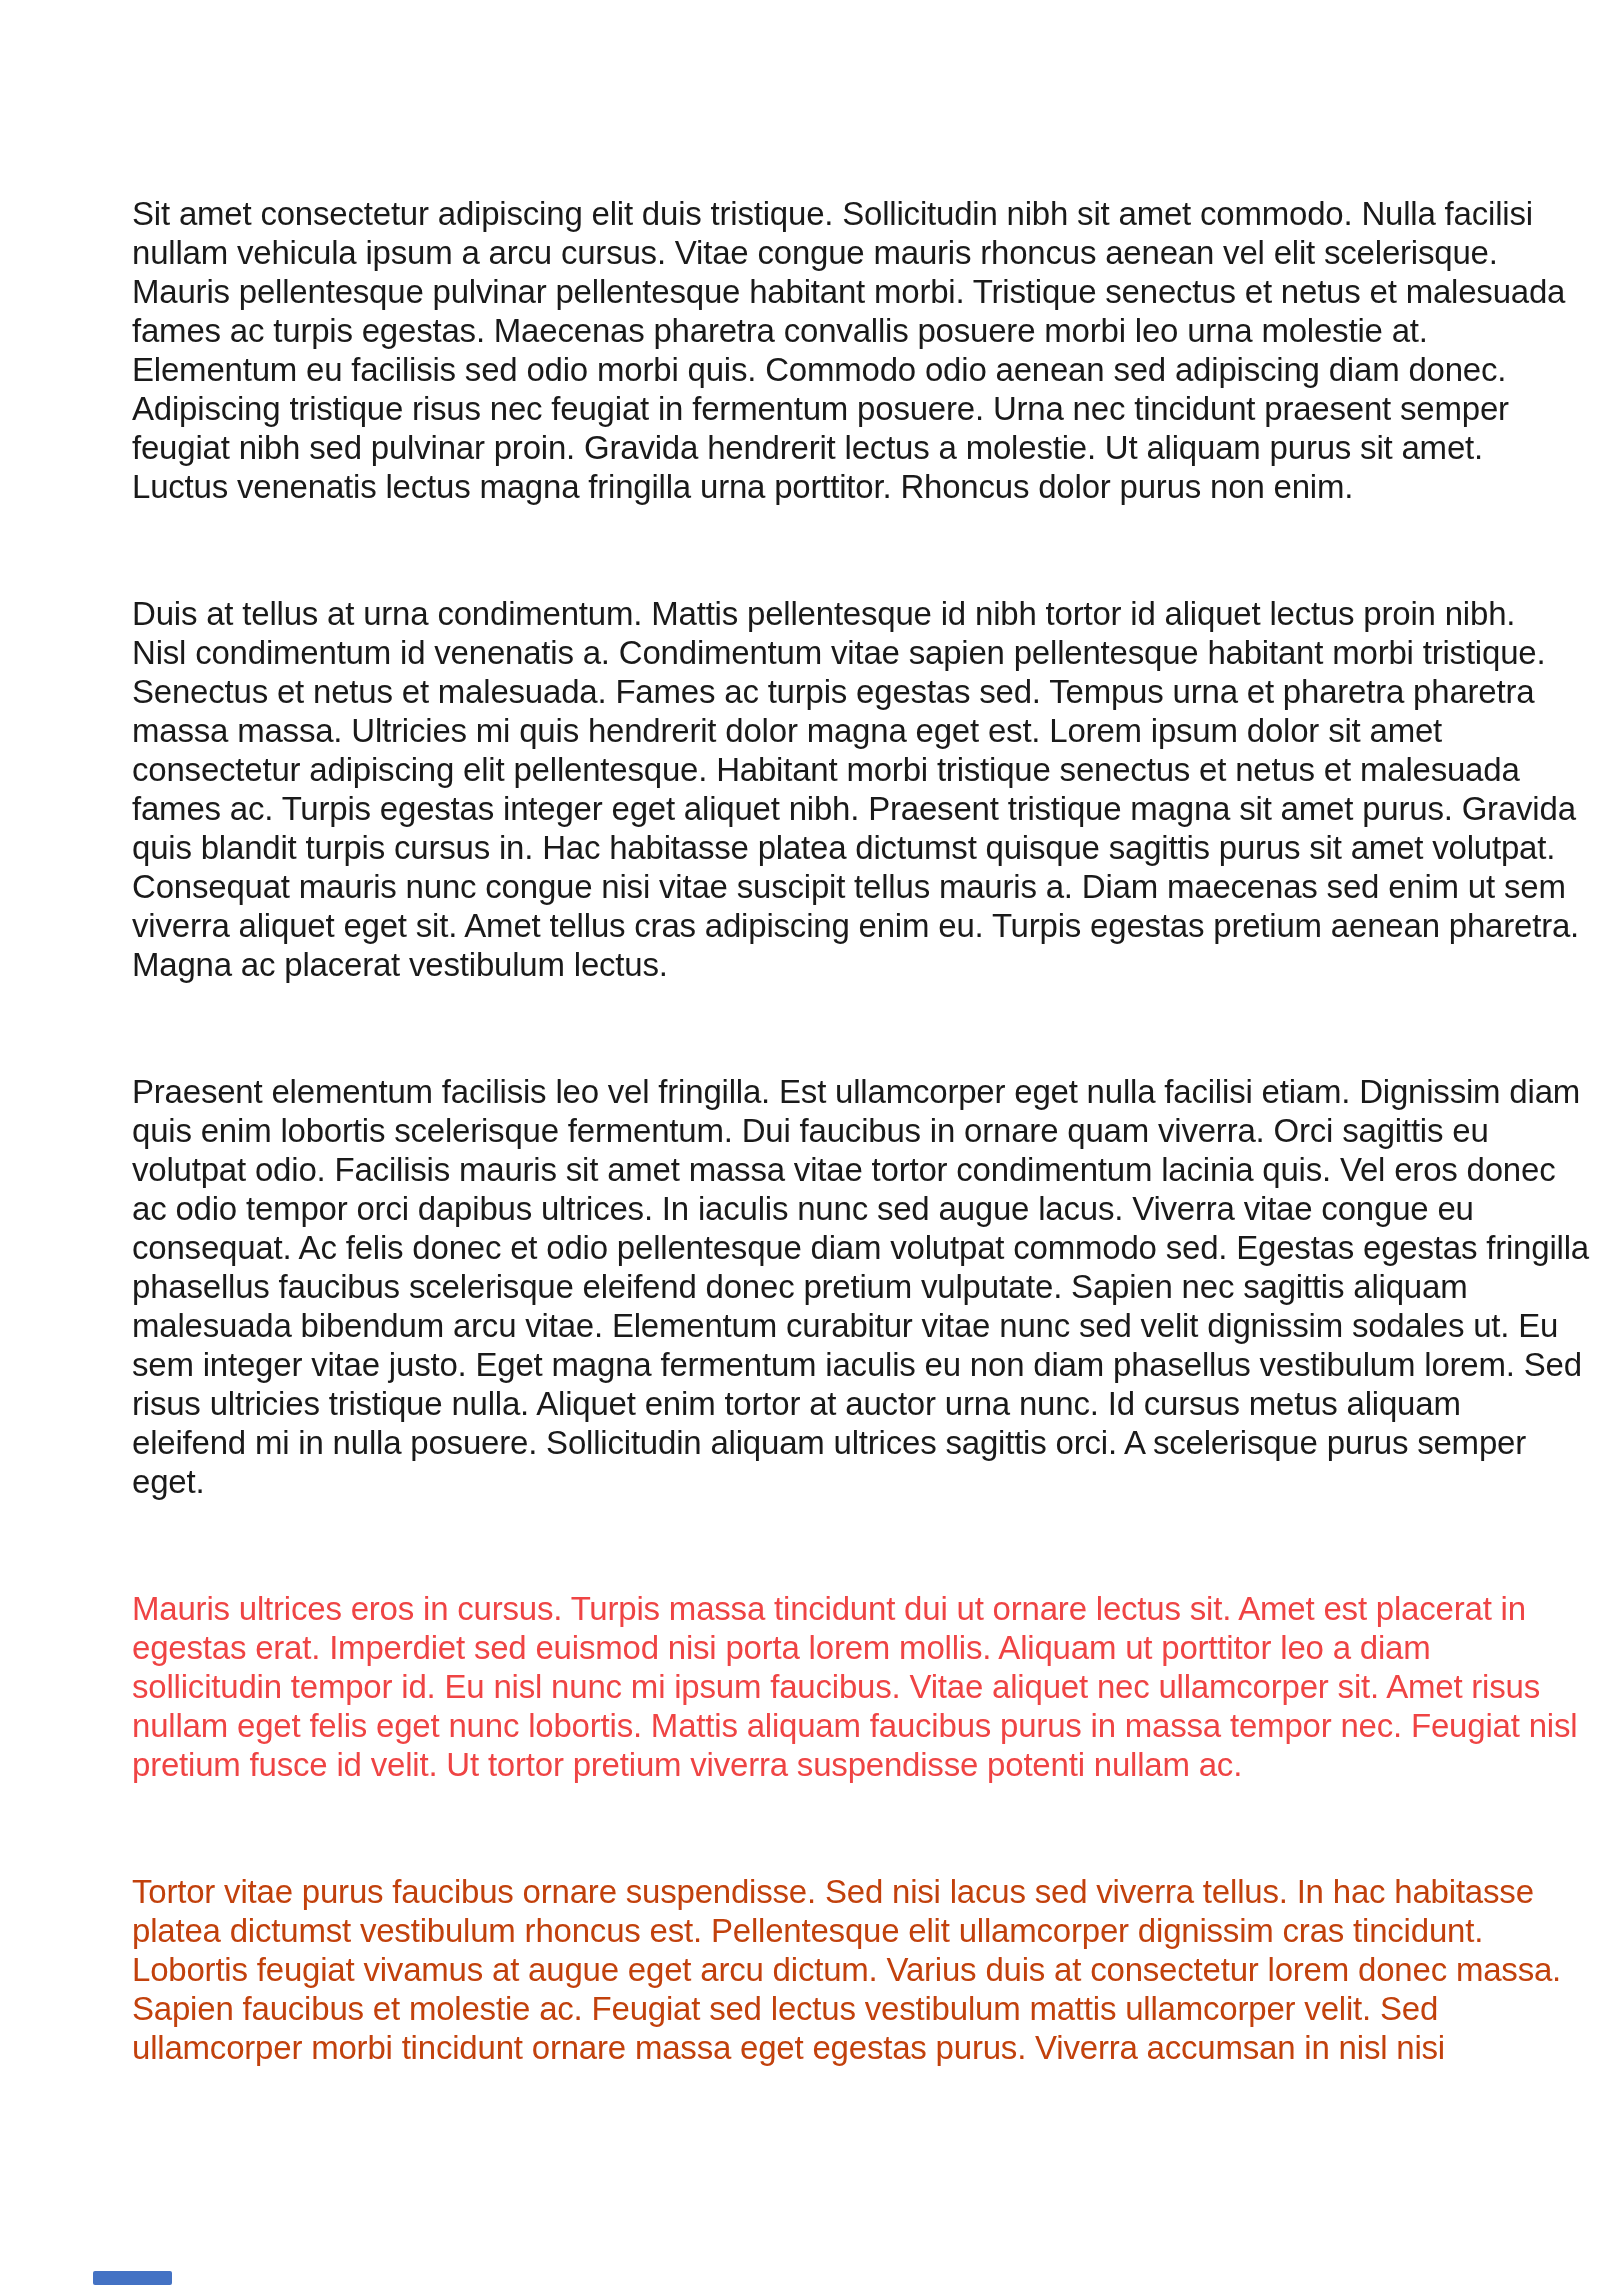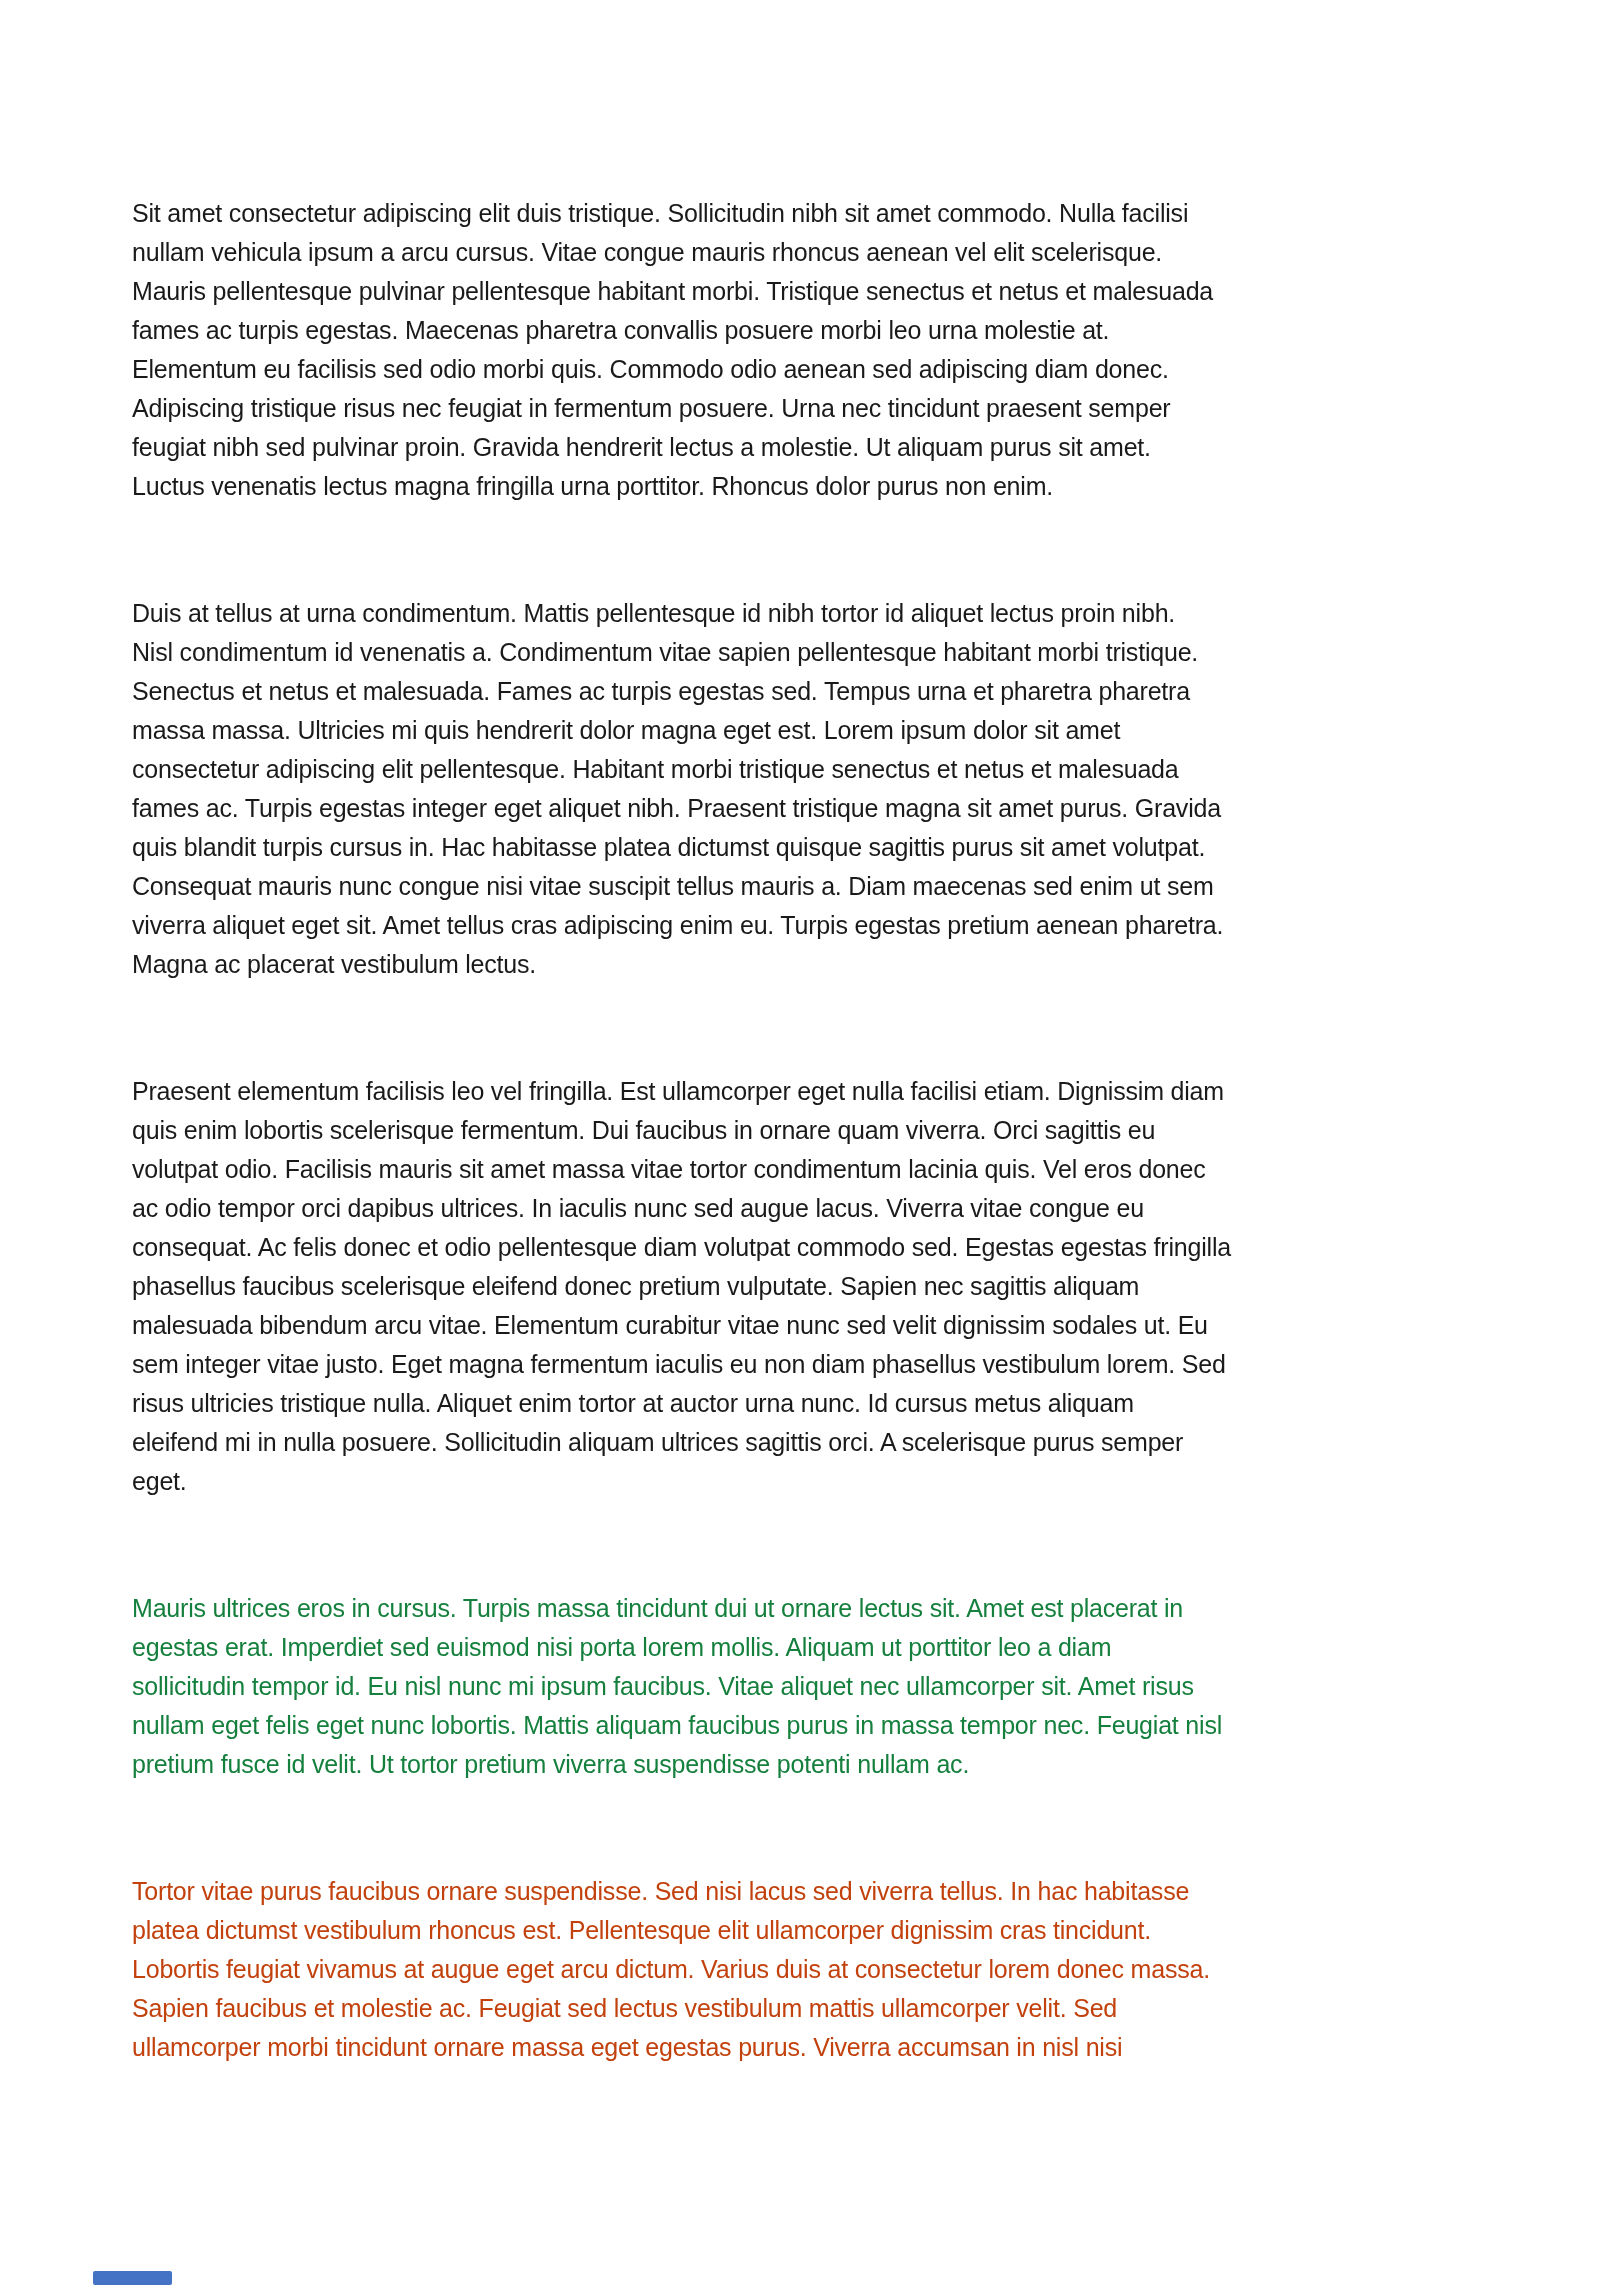--- a/index.html
+++ b/index.html
@@ -20,21 +20,21 @@
     background: #ffffff;
   }
   .page-content {
     position: absolute;
     left: 132px;
     top: 194px;
     width: 1470px;
   }
   p.doc-paragraph {
     margin: 0 0 88px 0;
-    font-size: 25px;
+    font-size: 33px;
     line-height: 39px;
     color: #1a1a1a;
     letter-spacing: -0.2px;
     white-space: pre-line; 
     font-family: "Liberation Sans", sans-serif;
   }
   .accent-bar {
     position: absolute;
     left: 93px;
     top: 2271px;
@@ -71,21 +71,21 @@
 quis enim lobortis scelerisque fermentum. Dui faucibus in ornare quam viverra. Orci sagittis eu
 volutpat odio. Facilisis mauris sit amet massa vitae tortor condimentum lacinia quis. Vel eros donec
 ac odio tempor orci dapibus ultrices. In iaculis nunc sed augue lacus. Viverra vitae congue eu
 consequat. Ac felis donec et odio pellentesque diam volutpat commodo sed. Egestas egestas fringilla
 phasellus faucibus scelerisque eleifend donec pretium vulputate. Sapien nec sagittis aliquam
 malesuada bibendum arcu vitae. Elementum curabitur vitae nunc sed velit dignissim sodales ut. Eu
 sem integer vitae justo. Eget magna fermentum iaculis eu non diam phasellus vestibulum lorem. Sed
 risus ultricies tristique nulla. Aliquet enim tortor at auctor urna nunc. Id cursus metus aliquam
 eleifend mi in nulla posuere. Sollicitudin aliquam ultrices sagittis orci. A scelerisque purus semper
 eget.</p>
-    <p class="doc-paragraph" style="color: #15803d;">Mauris ultrices eros in cursus. Turpis massa tincidunt dui ut ornare lectus sit. Amet est placerat in
+    <p class="doc-paragraph" style="color: #ef4444;">Mauris ultrices eros in cursus. Turpis massa tincidunt dui ut ornare lectus sit. Amet est placerat in
 egestas erat. Imperdiet sed euismod nisi porta lorem mollis. Aliquam ut porttitor leo a diam
 sollicitudin tempor id. Eu nisl nunc mi ipsum faucibus. Vitae aliquet nec ullamcorper sit. Amet risus
 nullam eget felis eget nunc lobortis. Mattis aliquam faucibus purus in massa tempor nec. Feugiat nisl
 pretium fusce id velit. Ut tortor pretium viverra suspendisse potenti nullam ac.</p>
     <p class="doc-paragraph" style="color: #c2410c;">Tortor vitae purus faucibus ornare suspendisse. Sed nisi lacus sed viverra tellus. In hac habitasse
 platea dictumst vestibulum rhoncus est. Pellentesque elit ullamcorper dignissim cras tincidunt.
 Lobortis feugiat vivamus at augue eget arcu dictum. Varius duis at consectetur lorem donec massa.
 Sapien faucibus et molestie ac. Feugiat sed lectus vestibulum mattis ullamcorper velit. Sed
 ullamcorper morbi tincidunt ornare massa eget egestas purus. Viverra accumsan in nisl nisi</p>
   </div>

